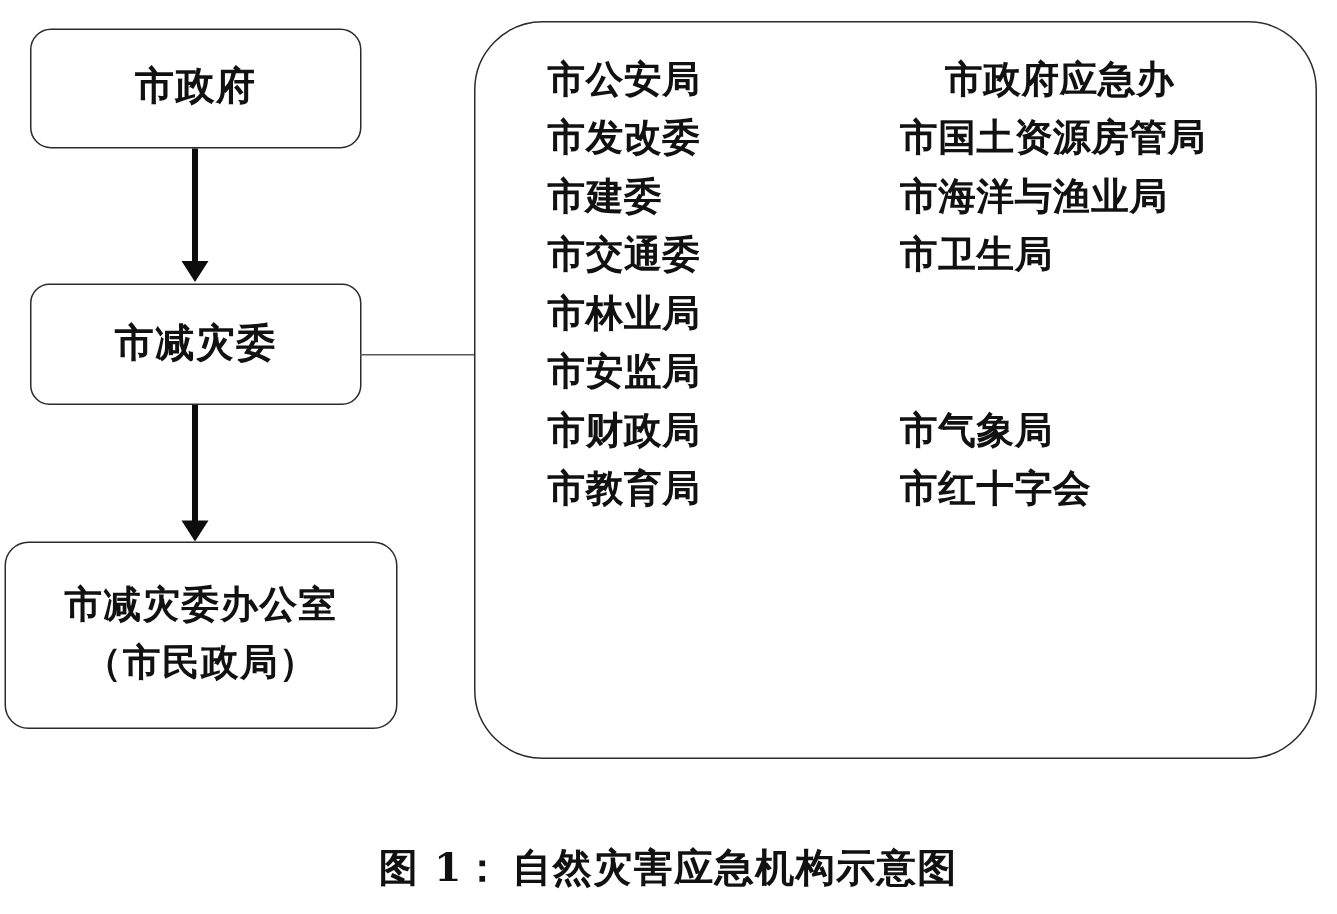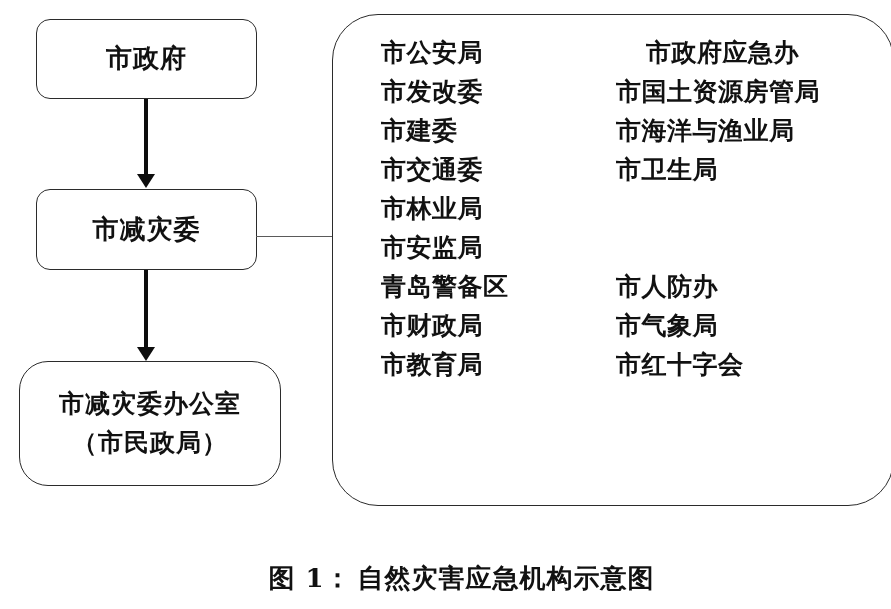--- a/index.html
+++ b/index.html
@@ -11,21 +11,21 @@
     width: 891px;
     height: 609px;
     position: relative;
     overflow: hidden;
     font-family: "DejaVu Serif", "Liberation Serif", serif;
     color: #111111;
   }
 
   #canvas {
     position: absolute;
-    left: 16px;
+    left: 0;
     top: 0;
     width: 706px;
     height: 609px;
   }
 
   
   .flow-box {
     position: absolute;
     box-sizing: border-box;
     border: 1.4px solid #2b2b2b;
@@ -48,28 +48,29 @@
     top: 19px;
     width: 221px;
     height: 80px;
   }
 
   #box-disaster-committee {
     left: 20px;
     top: 189px;
     width: 221px;
     height: 81px;
+    border-radius: 13px;
   }
 
   #box-disaster-office {
     left: 3px;
     top: 361px;
     width: 262px;
     height: 125px;
-    border-radius: 29px;
+    border-radius: 16px;
     font-size: 25px;
     font-family: Liberation Serif, serif;
   }
 
   #box-disaster-office .line {
     display: block;
     white-space: nowrap;
   }
   #box-disaster-office .line + .line {
     margin-top: 7px;
@@ -225,24 +226,20 @@
       </div>
 
       <div class="agency-row">
         <span class="agency-cell col-2">市林业局</span>
       </div>
 
       <div class="agency-row">
         <span class="agency-cell col-2">市安监局</span>
       </div>
 
-      <div class="agency-row">
-        <span class="agency-cell col-1">青岛警备区</span>
-        <span class="agency-cell col-2">市人防办</span>
-      </div>
 
       <div class="agency-row">
         <span class="agency-cell col-1">市财政局</span>
         <span class="agency-cell col-2">市气象局</span>
       </div>
 
 
       <div class="agency-row">
         <span class="agency-cell col-1">市教育局</span>
         <span class="agency-cell col-2">市红十字会</span>

